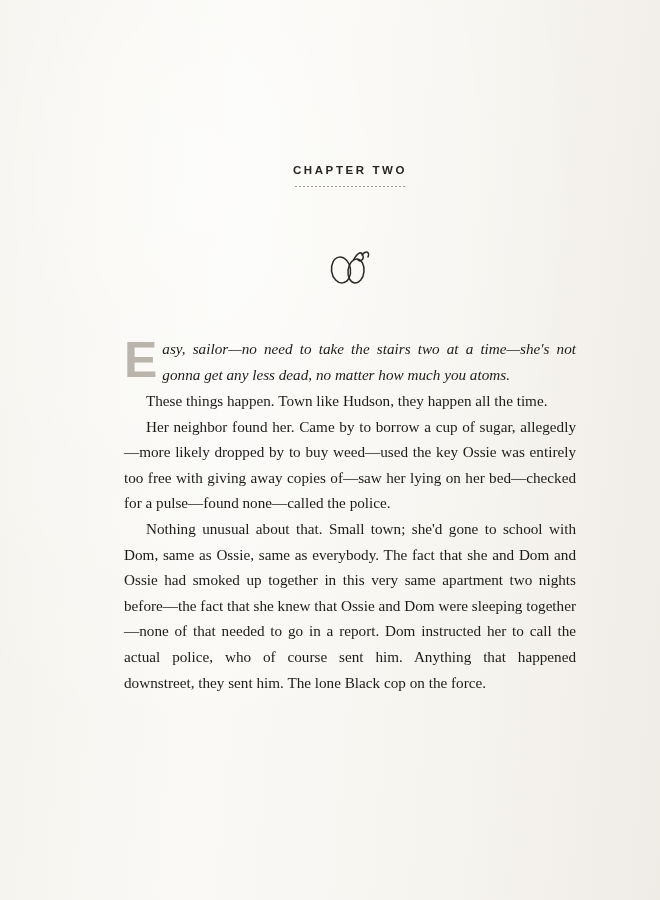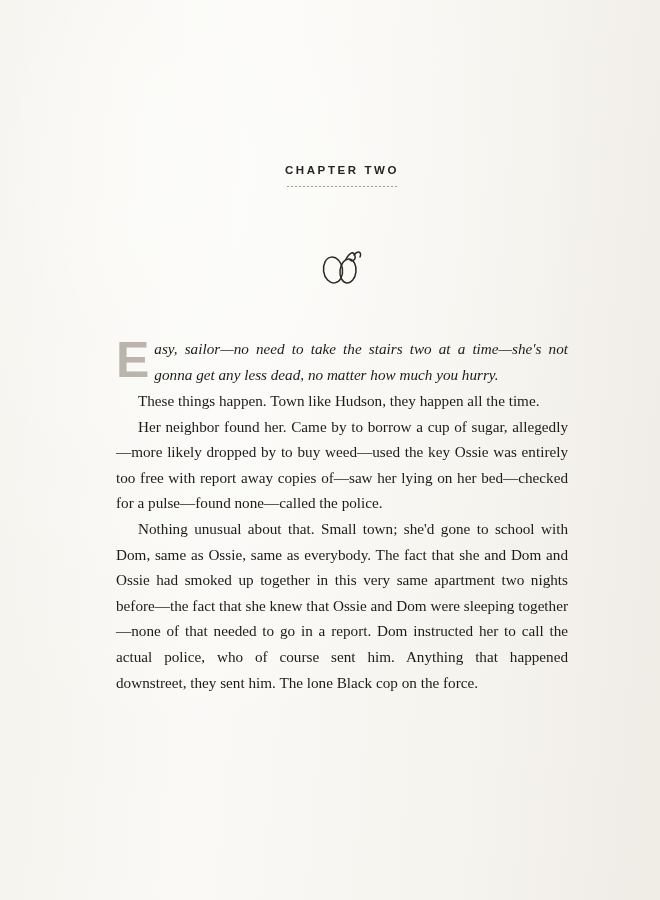--- a/index.html
+++ b/index.html
@@ -24,21 +24,21 @@
       linear-gradient(95deg, #f4f2ec 0%, #faf9f6 35%, #f6f4ef 70%, #efece6 100%);
     pointer-events: none;
   }
   .page {
     position: absolute;
     inset: 0;
     padding: 0;
   }
   .content {
     position: absolute;
-    left: 116px;
+    left: 124px;
     top: 0;
     width: 452px;
   }
 
   .chapter-head {
     margin-top: 160px;
     text-align: center;
   }
   .chapter-label {
     font-family: "Liberation Sans", sans-serif;
@@ -122,21 +122,21 @@
           <ellipse cx="20" cy="24" rx="9.5" ry="13" transform="rotate(-8 20 24)"></ellipse>
           <ellipse cx="35" cy="25" rx="8" ry="12" transform="rotate(6 35 25)"></ellipse>
           <path d="M33 13 C37 6, 41 5, 42 10 C43 14, 39 16, 37 14"></path>
           <path d="M41 9 C45 4, 49 6, 47 11"></path>
         </g>
       </svg>
     </div>
 
     <div class="body-text">
       <p class="first">
-        <span class="dropcap">E</span><span>asy, sailor—no need to take the stairs two at a time—she's not gonna get any less dead, no matter how much you hurry.</span>
+        <span class="dropcap">E</span><span>asy, sailor—no need to take the stairs two at a time—she's not gonna get any less dead, no matter how much you atoms.</span>
       </p>
       <p>These things happen. Town like Hudson, they happen all the time.</p>
-      <p>Her neighbor found her. Came by to borrow a cup of sugar, allegedly—more likely dropped by to buy weed—used the key Ossie was entirely too free with report away copies of—saw her lying on her bed—checked for a pulse—found none—called the police.</p>
+      <p>Her neighbor found her. Came by to borrow a cup of sugar, allegedly—more likely dropped by to buy weed—used the key Ossie was entirely too free with giving away copies of—saw her lying on her bed—checked for a pulse—found none—called the police.</p>
       <p>Nothing unusual about that. Small town; she'd gone to school with Dom, same as Ossie, same as everybody. The fact that she and Dom and Ossie had smoked up together in this very same apartment two nights before—the fact that she knew that Ossie and Dom were sleeping together—none of that needed to go in a report. Dom instructed her to call the actual police, who of course sent him. Anything that happened downstreet, they sent him. The lone Black cop on the force.</p>
     </div>
 
   </div>
 </div>
 
 </body></html>

